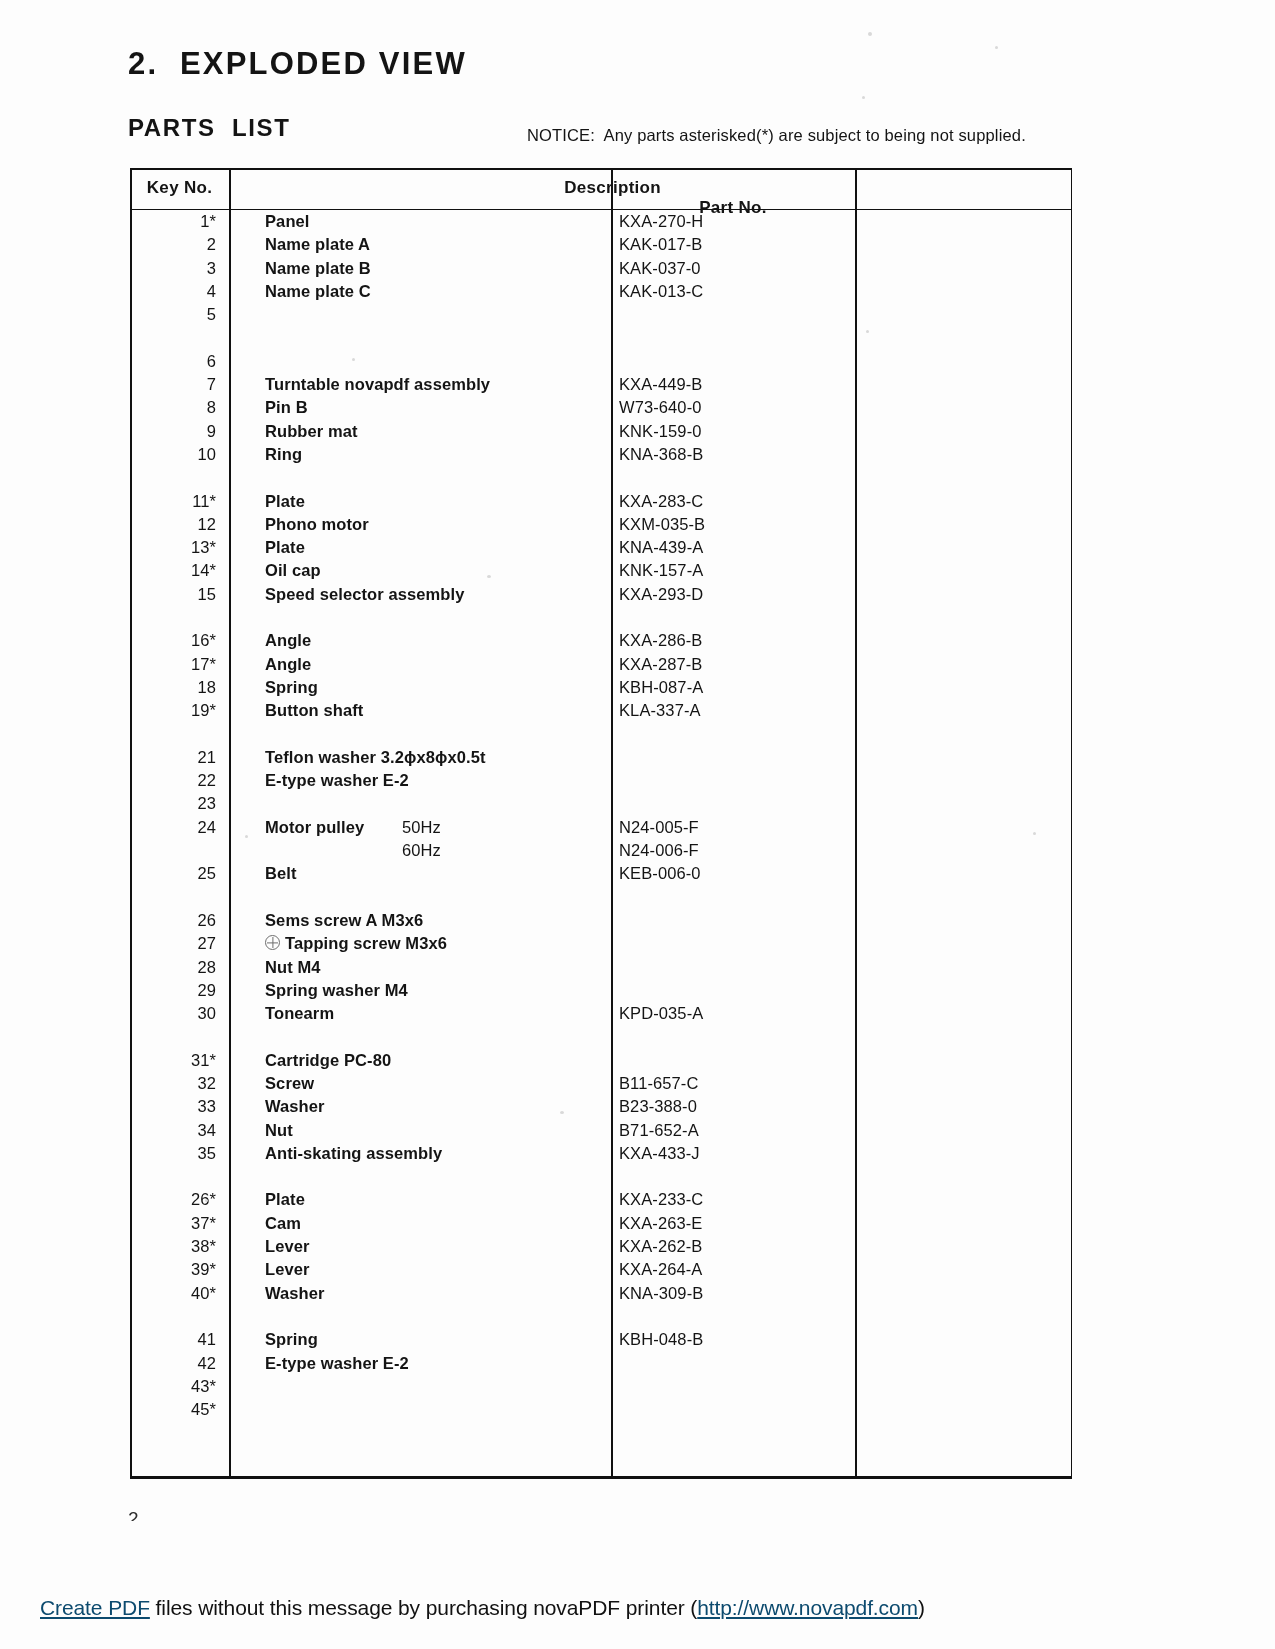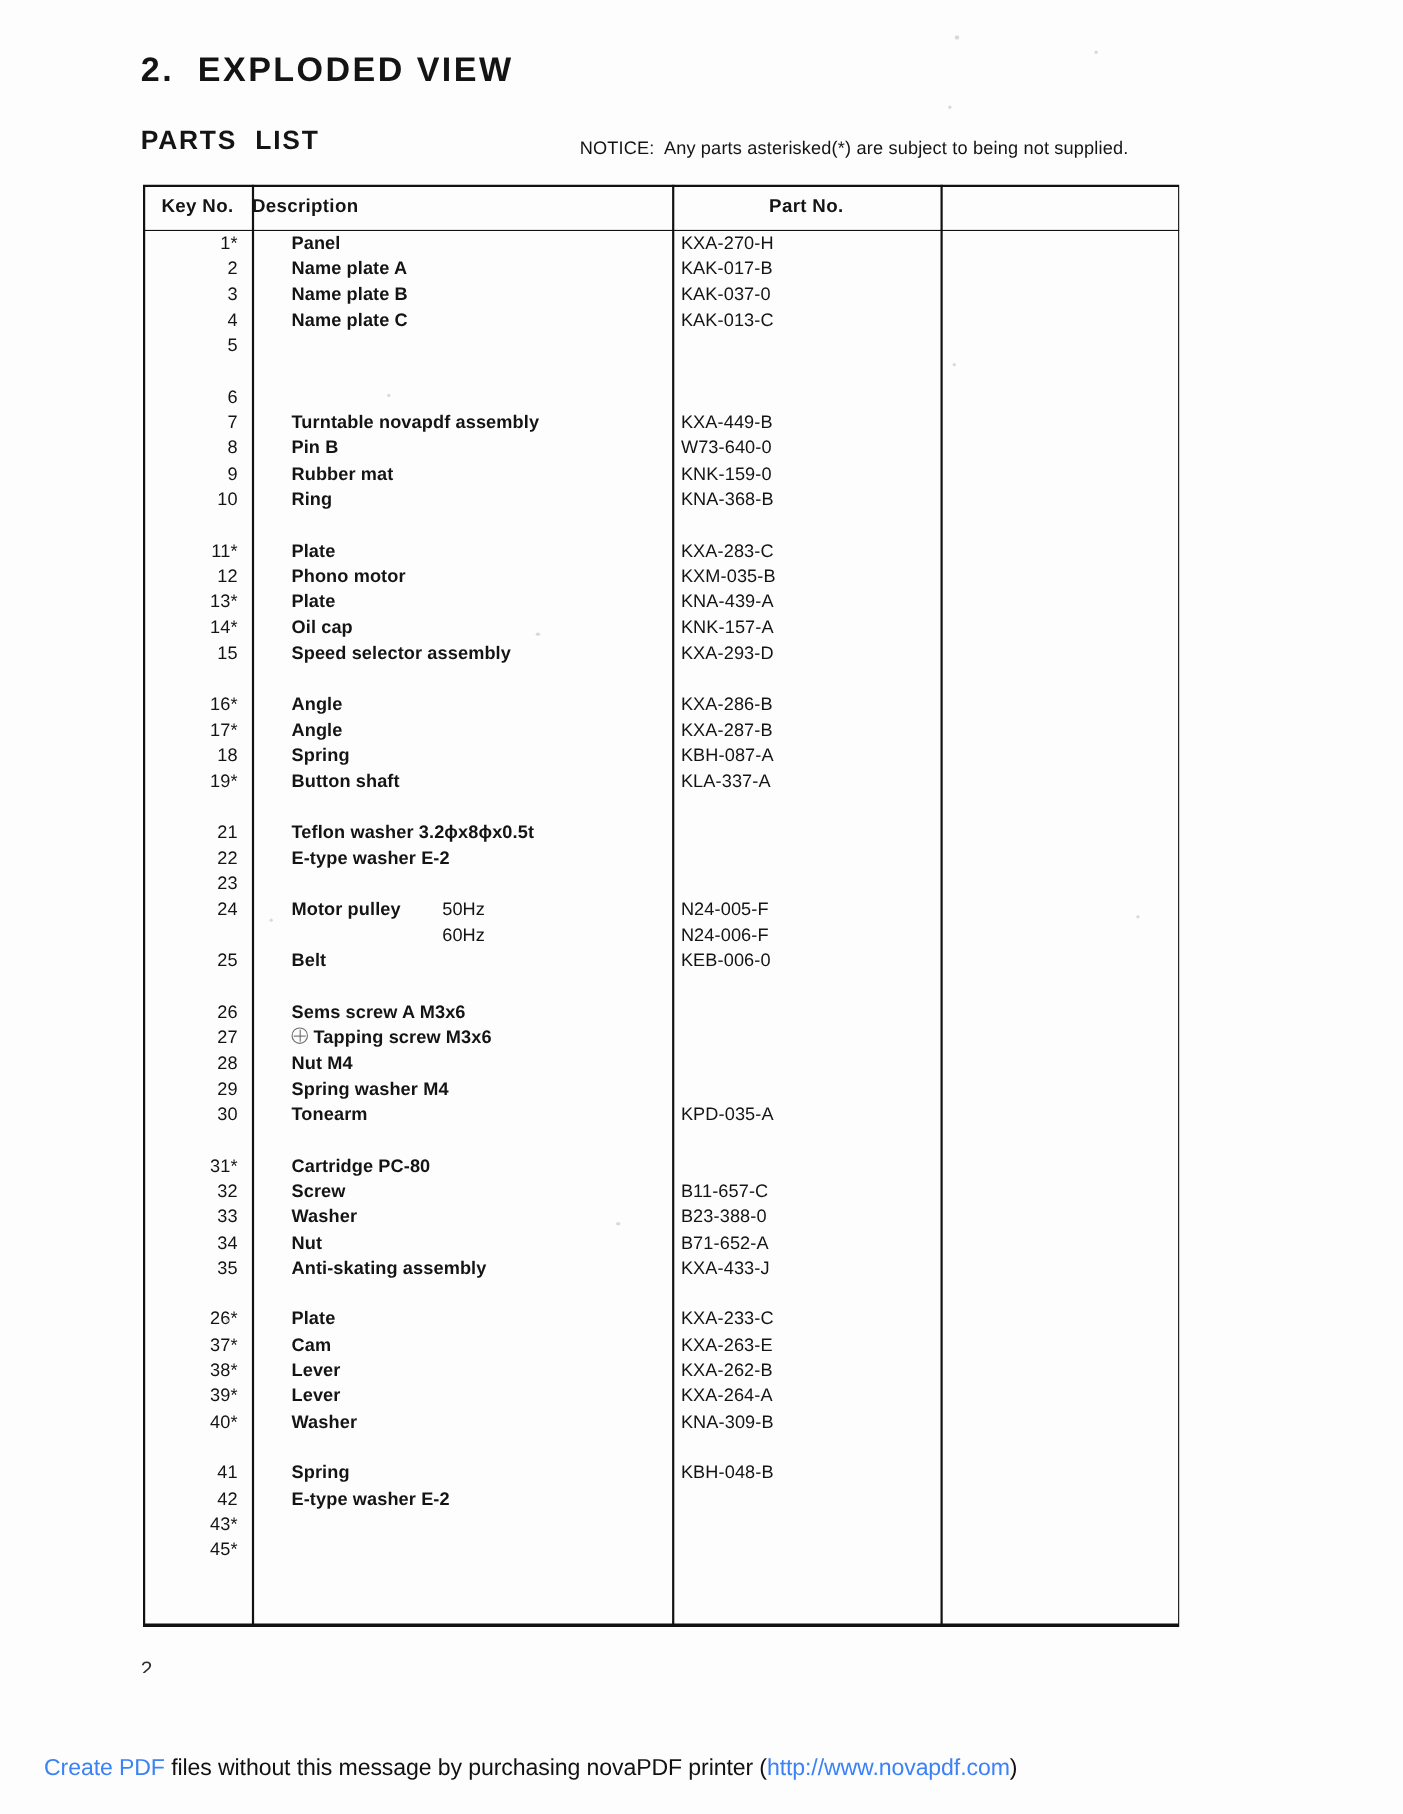--- a/index.html
+++ b/index.html
@@ -89,22 +89,22 @@
   }
   .th {
     position: absolute;
     top: 10px;
     font-size: 17px;
     font-weight: bold;
     letter-spacing: 0.3px;
     white-space: pre;
   }
   .th-key { left: 0; width: 99px; text-align: center; }
-  .th-desc { left: 99px; width: 432px; text-align: left; }
-  .th-part { left: 481px; width: 244px; text-align: center; }
+  .th-desc { left: 99px; width: 432px; text-align: right; }
+  .th-part { left: 481px; width: 244px; text-align: center; margin-top: 20px; }
 
   
   .tbody {
     position: absolute;
     left: 0; right: 0;
     top: 42px;
     bottom: 0;
   }
   .row {
     position: relative;
@@ -167,21 +167,22 @@
   .nova-footer {
     position: absolute;
     left: 40px;
     top: 1596px;
     font-size: 21px;
     color: #111;
     white-space: pre;
     letter-spacing: -0.1px;
   }
   .nova-link {
-    color: #3b82f6;
+    color: #0c4a6e;
+    text-decoration: underline;
     text-align: center;
   }
 
   
   .speck {
     position: absolute;
     background: #d9d9d9;
     border-radius: 50%;
     pointer-events: none;
   }

